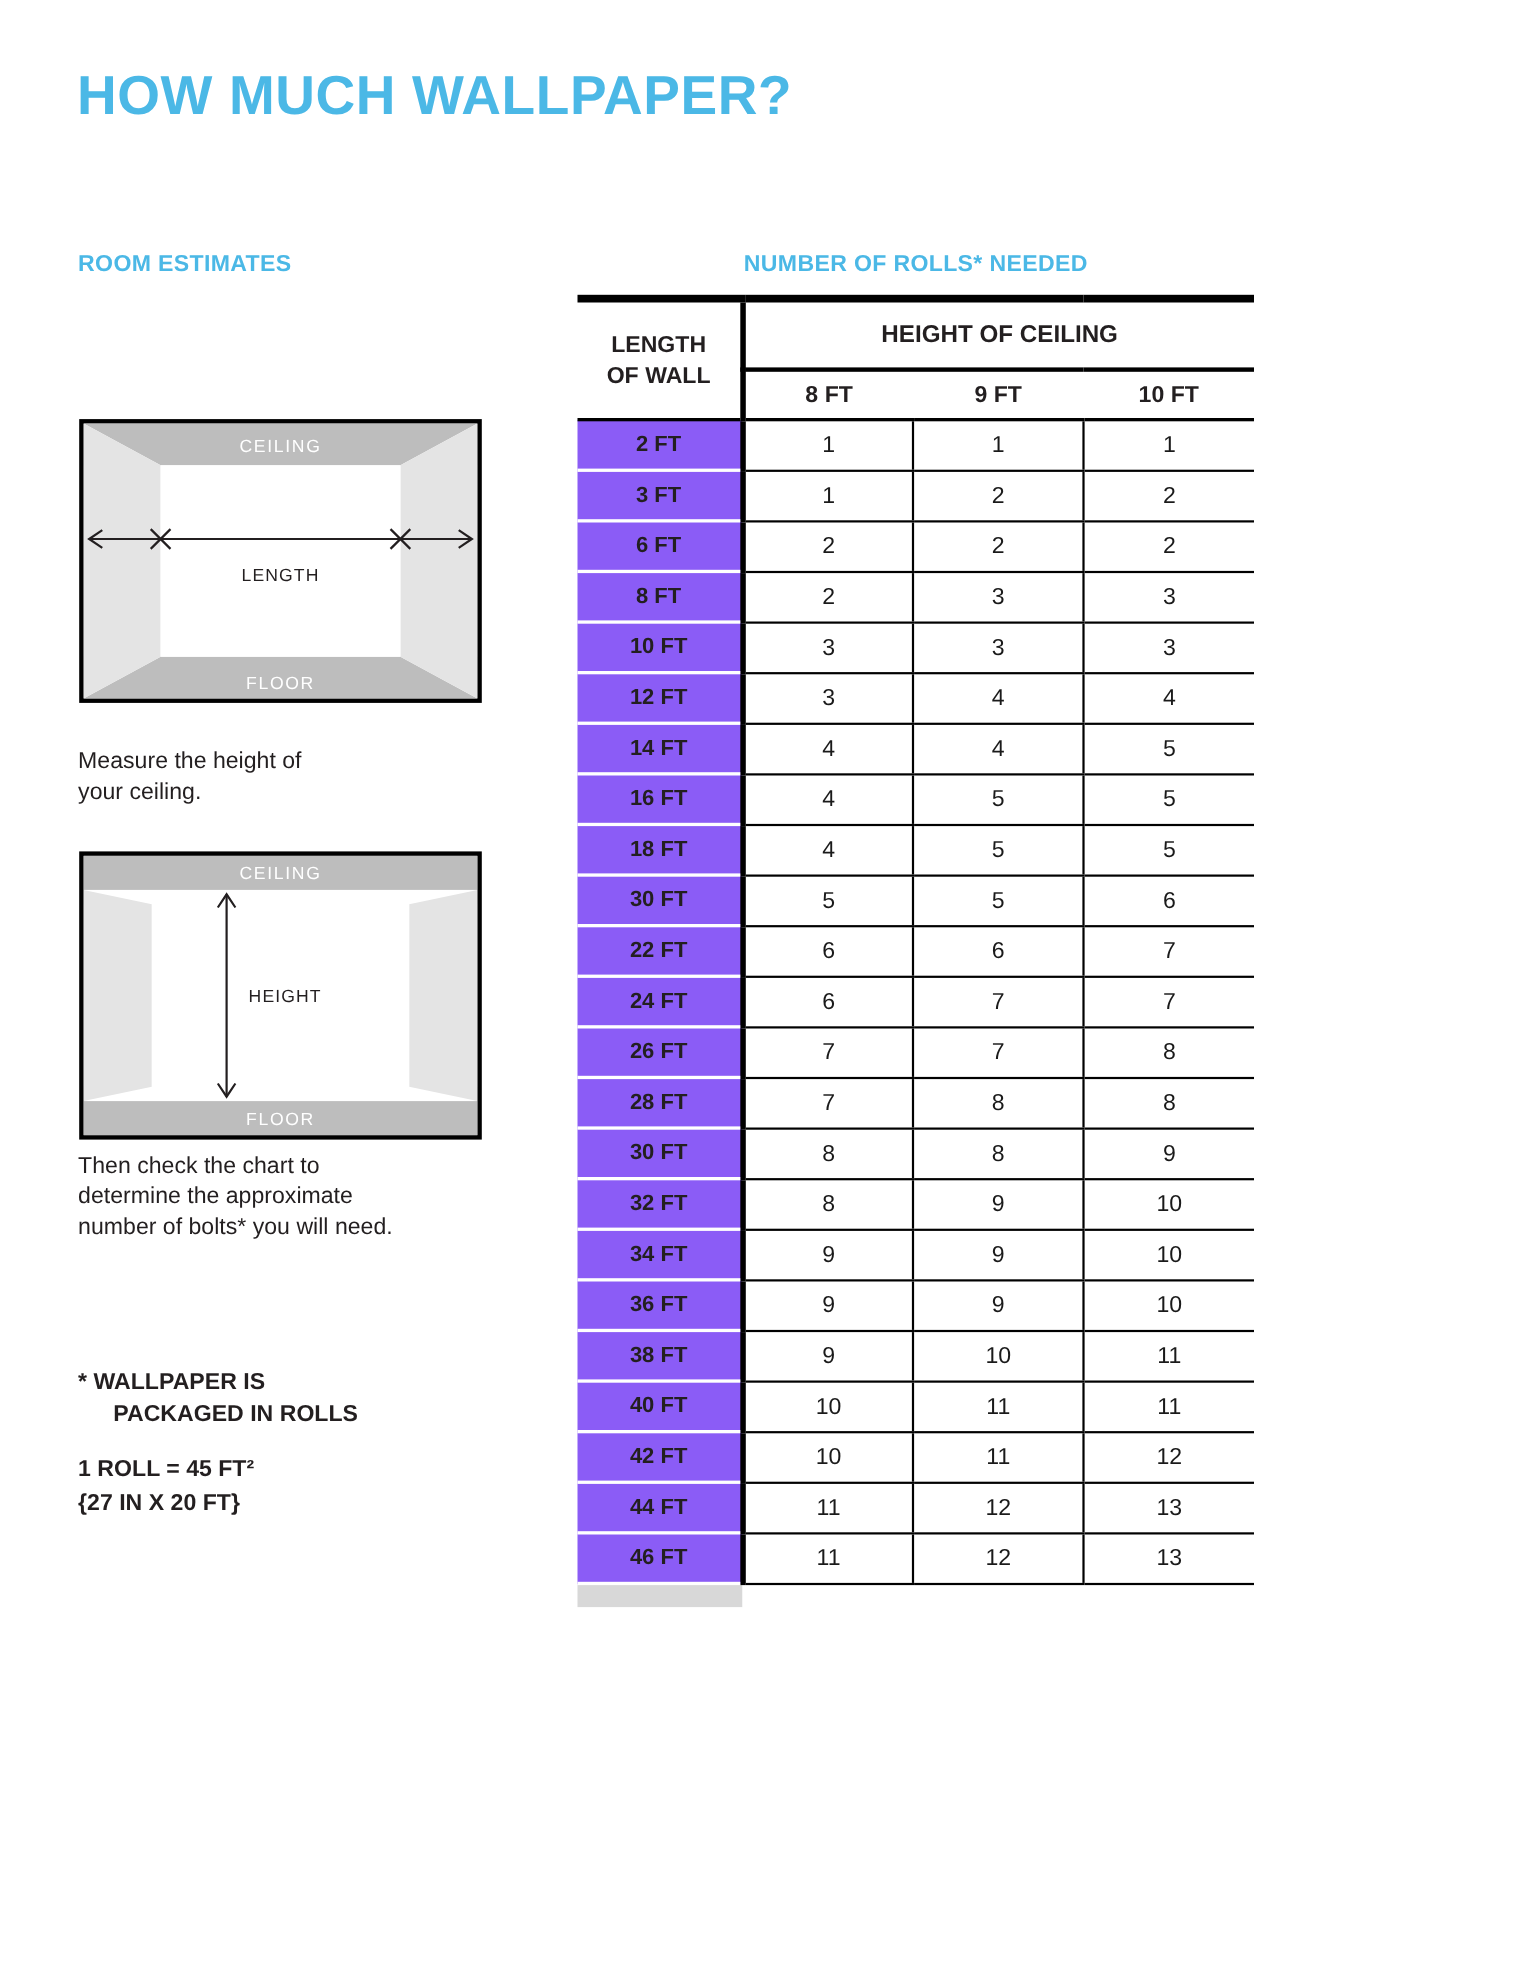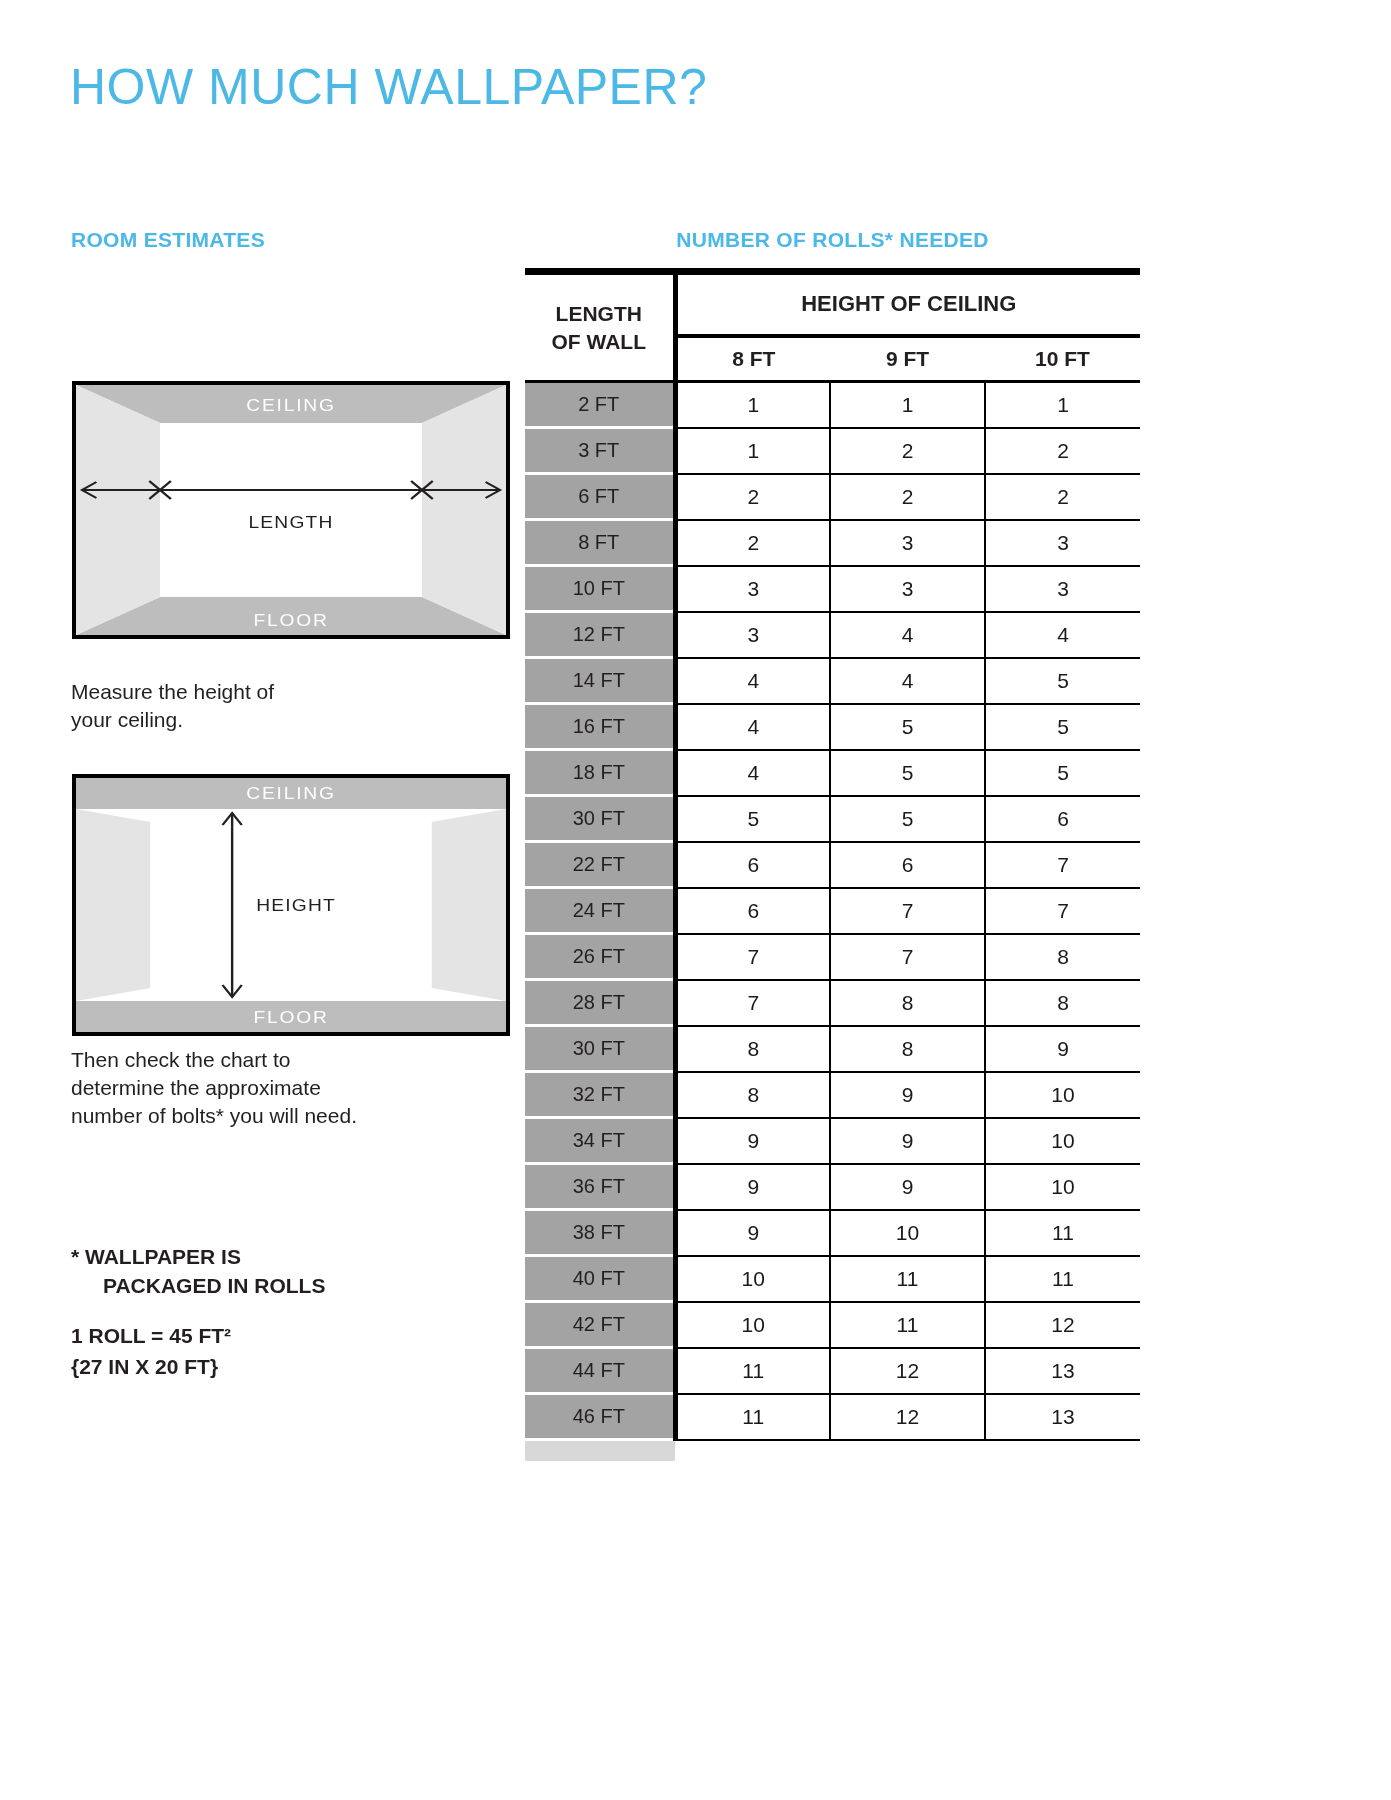--- a/index.html
+++ b/index.html
@@ -10,21 +10,21 @@
     height: 1800px;
     background: #ffffff;
     font-family: "Liberation Sans", sans-serif;
     color: #231f20;
     overflow: hidden;
   }
 
   
   .page-title {
     position: absolute; left: 70px; top: 58px;
-    font-size: 50px; font-weight: normal; color: #4bb8e6; letter-spacing: 0.5px;
+    font-size: 50px; font-weight: bold; color: #4bb8e6; letter-spacing: 0.5px;
   }
   .section-heading {
     position: absolute; font-size: 21px; font-weight: bold; color: #4bb8e6; letter-spacing: 0.3px;
   }
   .heading-room { left: 71px; top: 228px; }
   .heading-table { left: 525px; top: 228px; width: 615px; text-align: center; }
 
   
   .instruction {
     position: absolute; left: 71px; width: 400px;
@@ -40,21 +40,21 @@
   }
   .footnote .line2 { margin-left: 32px; text-align: center; }
 
   .rollsize {
     position: absolute; left: 71px; top: 1320px;
     font-size: 21px; font-weight: bold; line-height: 31px;
   }
 
   
   .diagram {
-    position: absolute; left: 72px; width: 438px;
+    position: absolute; left: 72px; width: 366px;
     border: 4px solid #000; background: #fff;
   }
   .diagram-length { top: 381px; height: 258px; }
   .diagram-height { top: 774px; height: 262px; }
   .diagram svg { display: block; width: 100%; height: 100%; }
   .diag-label { font-family: "Liberation Sans", sans-serif; }
 
   
   .table-wrap { position: absolute; left: 525px; top: 268px; }
   table.rolls-table { border-collapse: collapse; table-layout: fixed; width: 615px; }
@@ -73,22 +73,22 @@
   .cell-group {
     border-top: 7px solid #000;
     border-bottom: 4px solid #000;
     font-weight: bold; font-size: 22px; height: 64px; color: #231f20;
   }
   .cell-sub {
     font-weight: bold; font-size: 21px; height: 46px;
     border-bottom: 3px solid #000; color: #231f20;
   }
   .cell-label {
-    background: #a3a3a3;
-    font-weight: normal; font-size: 20px; height: 45px;
+    background: #8b5cf6;
+    font-weight: bold; font-size: 20px; height: 45px;
     border-right: 5px solid #000;
     border-bottom: 3px solid #ffffff;
     color: #231f20;
   }
   .cell-value {
     font-size: 21px; height: 46px;
     border-bottom: 2px solid #000;
     border-left: 2px solid #000;
     background: #ffffff; color: #1a1a1a;
   }

